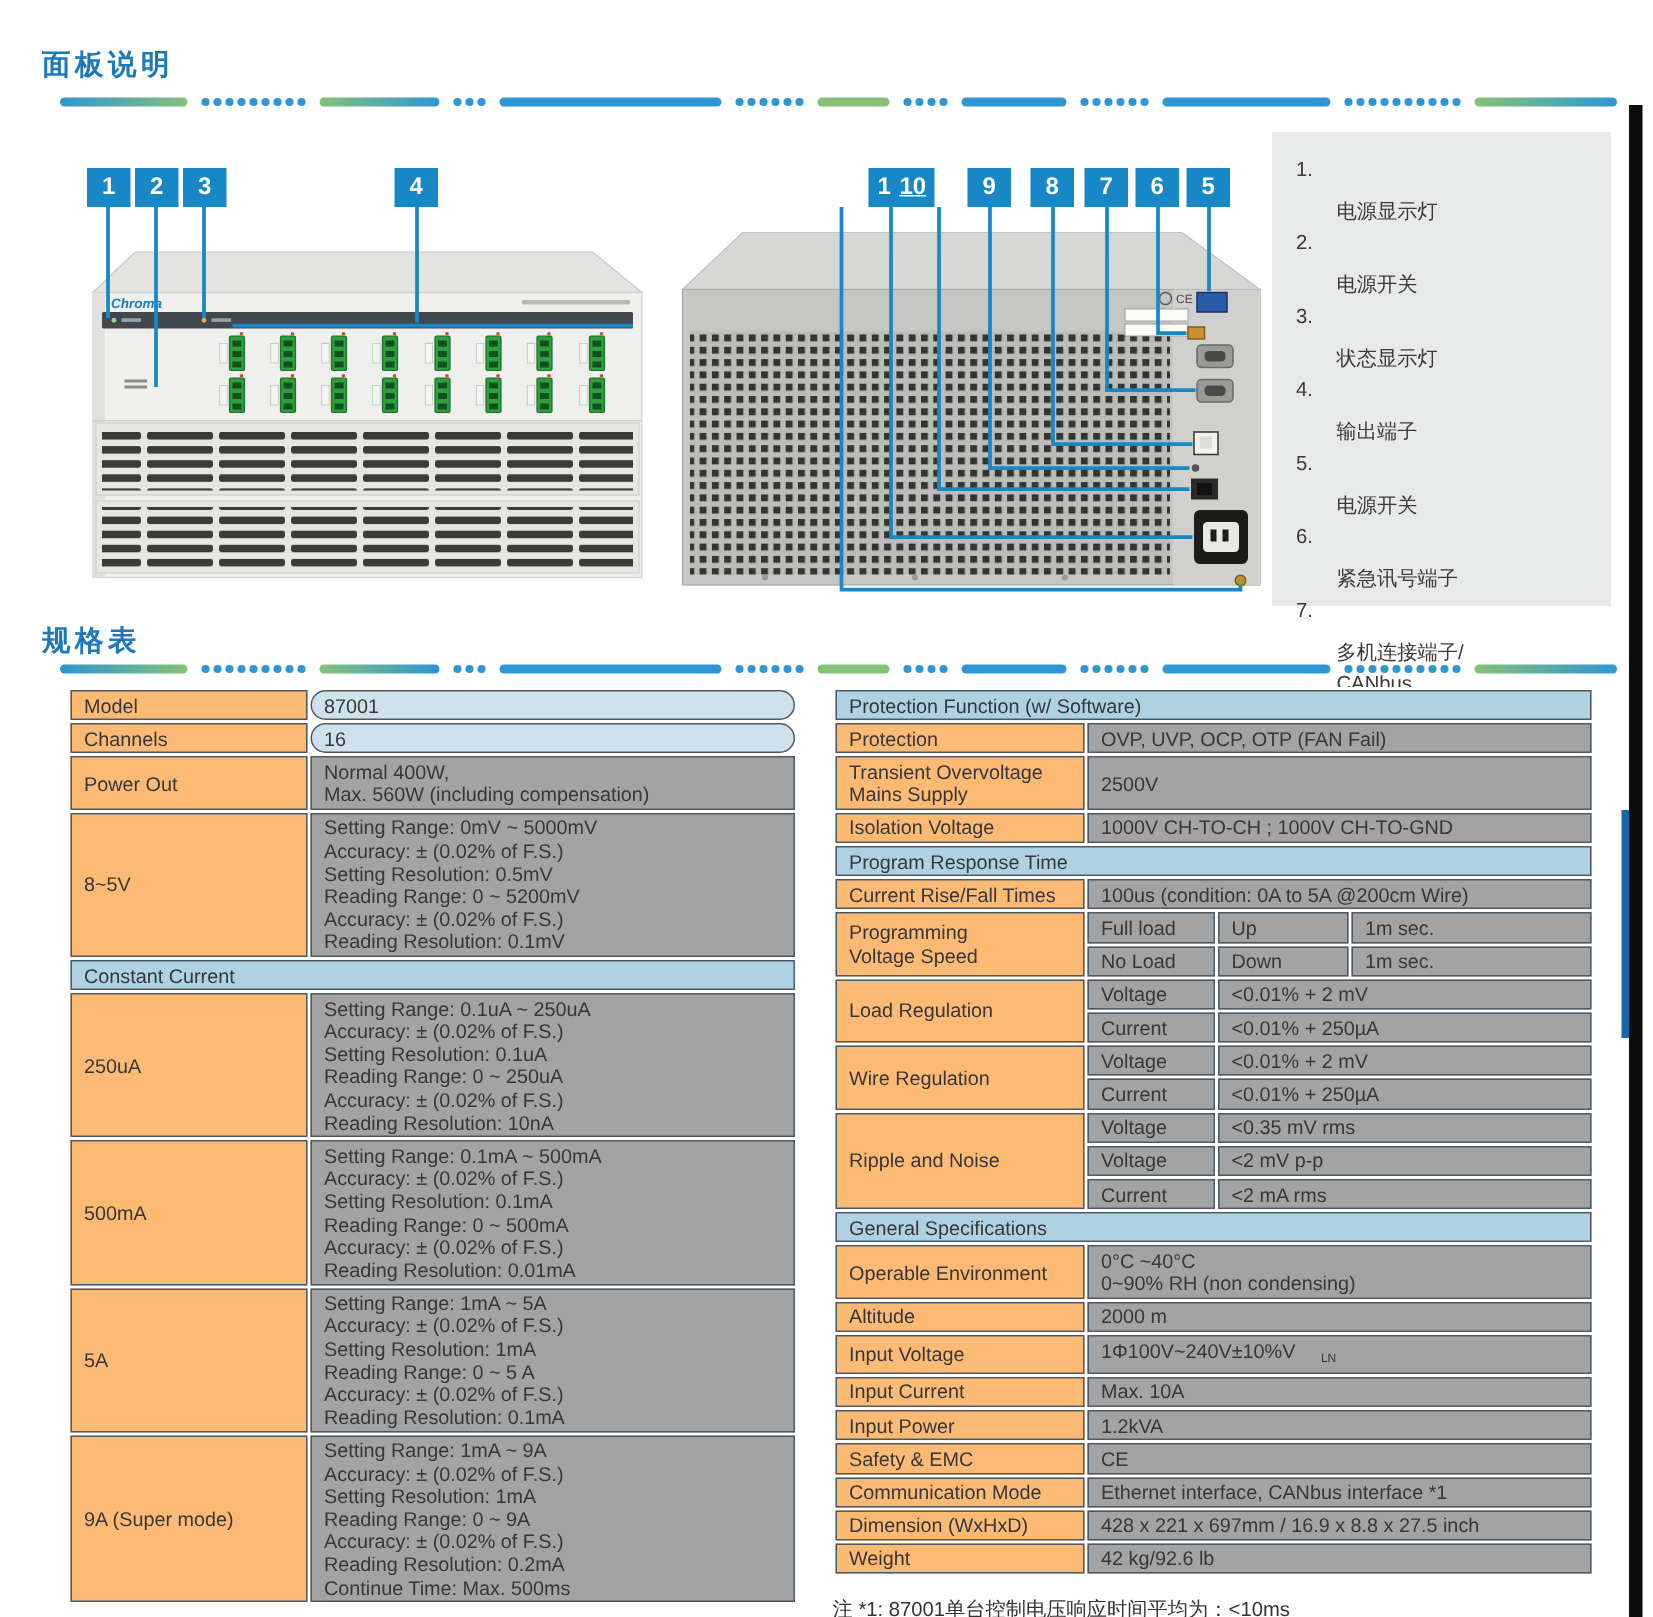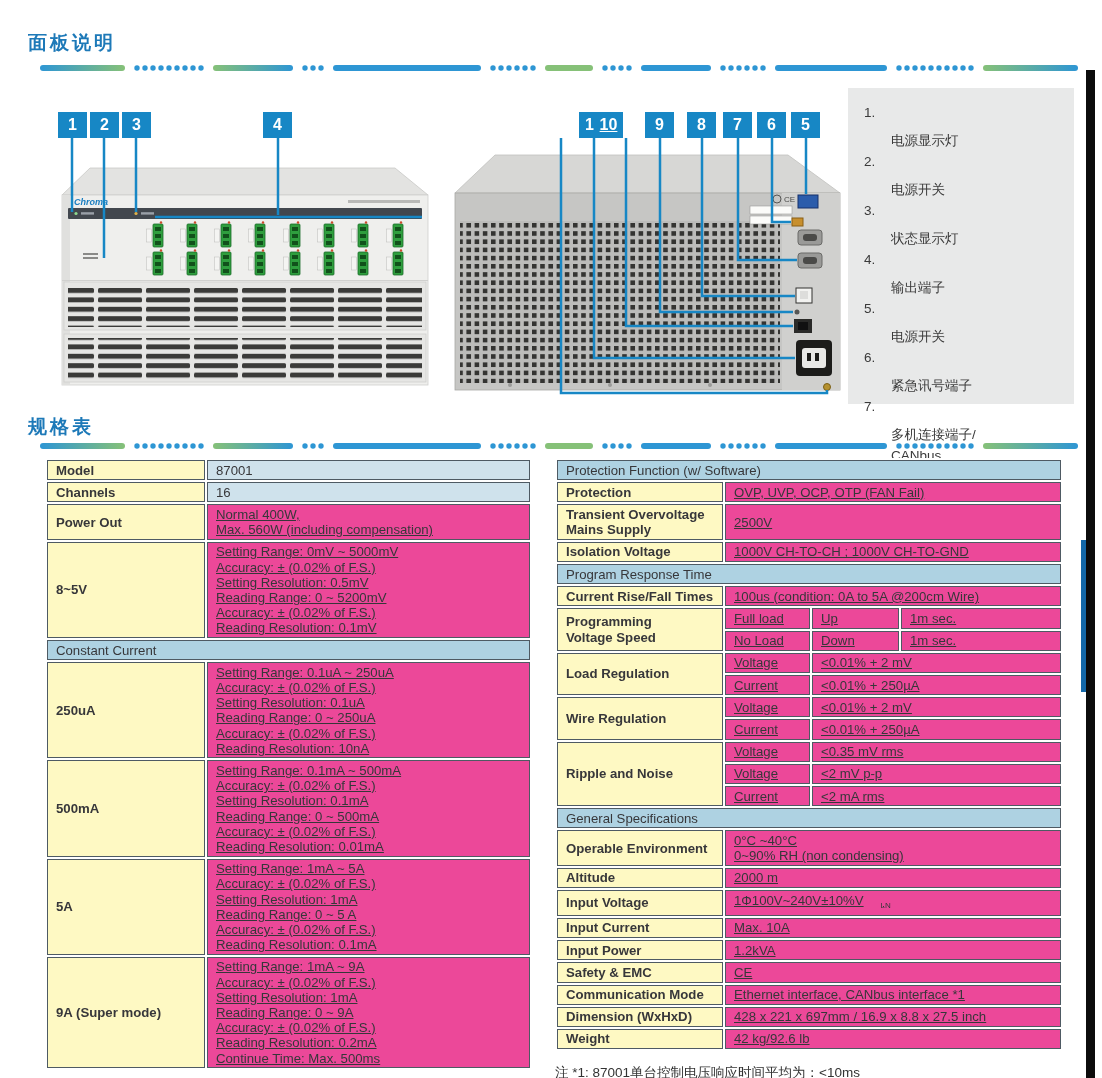--- a/index.html
+++ b/index.html
@@ -25,23 +25,23 @@
   .legend-num{width:27px;flex:none;}
   .legend-text{white-space:pre-line;margin-top:28px;}
   
   .col{position:absolute;top:458px;}
   #left-col{left:45px;width:487px;}
   #right-col{left:555px;width:508px;}
   table.spec{border-collapse:separate;border-spacing:2px;width:100%;background:#fff;table-layout:fixed;}
   table.spec td{border:1px solid #4e5a63;padding:1.5px 8px;font-size:13.2px;
     line-height:15.2px;color:#37373a;vertical-align:middle;white-space:pre-line;
     overflow:hidden;}
-  td.lbl{background:#fef9c3;font-weight:bold;}
-  td.val{background:#ec4899;text-decoration:underline;}
-  td.shade{background:#cfe2ec;}
+  td.lbl{background:#fdba74;}
+  td.val{background:#a3a3a3;}
+  td.shade{background:#cfe2ec;border-radius:10px;}
   td.hdr{background:#aed2e2;font-size:13.5px;padding:1px 8px;line-height:16px;}
   .notes{margin-top:9px;font-size:13.5px;color:#333;line-height:25px;}
   .notes div{white-space:pre-line;}
   
   .edge-black{position:absolute;left:1086px;top:70px;width:9px;height:1008px;background:#0c0c0c;}
   .edge-blue{position:absolute;left:1081px;top:540px;width:5px;height:152px;background:#1468a8;}
   sub{font-size:8px;margin-left:17px;}
 </style>
 </head>
 <body>

